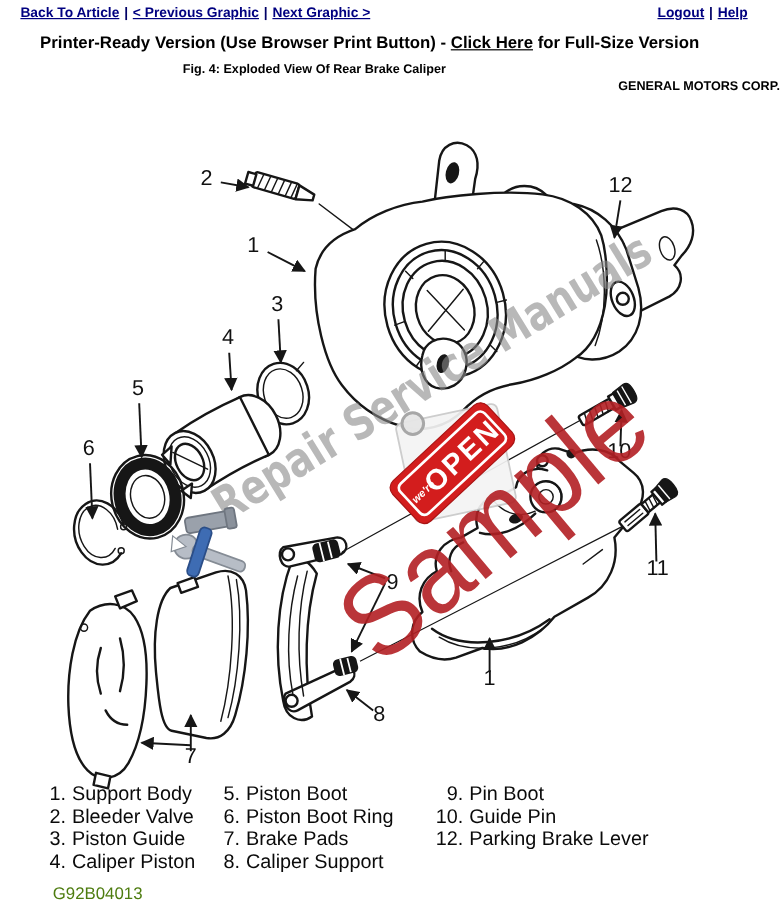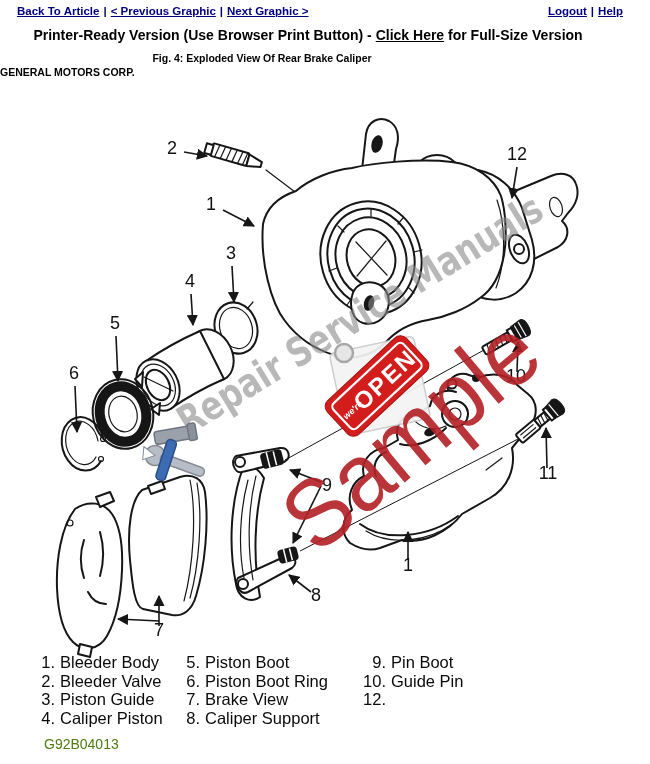--- a/index.html
+++ b/index.html
@@ -8,21 +8,21 @@
   
   .nav-row{position:absolute;top:5px;left:17px;right:27px;display:flex;
            justify-content:space-between;font:bold 11.5px "Liberation Sans",sans-serif;}
   .nav-row a{color:#000080;text-decoration:underline;cursor:pointer;}
   .sep{color:#000066;margin:0 4px;}
   .printer-row{position:absolute;top:27px;left:0;width:616px;text-align:center;
                font:bold 14px "Liberation Sans",sans-serif;color:#000;}
   .printer-row a{color:#000;text-decoration:underline;cursor:pointer;}
   .fig-caption{position:absolute;top:52px;left:0;width:524px;text-align:center;
                font:bold 10.5px "Liberation Sans",sans-serif;color:#000;}
-  .company{position:absolute;top:66px;left:0;width:650px;text-align:left;
+  .company{position:absolute;top:66px;left:0;width:650px;text-align:right;
            font:bold 10.5px "Liberation Sans",sans-serif;color:#000;}
   
   svg.diagram{position:absolute;left:0;top:0;}
   .ln{stroke:#161616;fill:none;stroke-width:2;stroke-linecap:round;stroke-linejoin:round;}
   .lnf{stroke:#161616;fill:#fff;stroke-width:2;stroke-linecap:round;stroke-linejoin:round;}
   .thin{stroke-width:1.2;}
   .arrow{stroke:#161616;fill:none;stroke-width:1.6;}
   .callout{font:18px "Liberation Sans",sans-serif;fill:#111;text-anchor:middle;}
   
   .legend{position:absolute;left:0;top:653px;width:650px;display:flex;}
@@ -251,21 +251,21 @@
 
   <div class="printer-row"><span>Printer-Ready Version (Use Browser Print Button) - </span><a>Click Here</a><span> for Full-Size Version</span></div>
 
   <div class="fig-caption">Fig. 4: Exploded View Of Rear Brake Caliper</div>
   <div class="company">GENERAL MOTORS CORP.</div>
 
   <div class="legend">
     <div class="legend-col" id="legend-col-0">
         <div class="legend-row">
           <span class="legend-num">1.</span>
-          <span class="legend-label">Bleeder Body</span>
+          <span class="legend-label">Support Body</span>
         </div>
         <div class="legend-row">
           <span class="legend-num">2.</span>
           <span class="legend-label">Bleeder Valve</span>
         </div>
         <div class="legend-row">
           <span class="legend-num">3.</span>
           <span class="legend-label">Piston Guide</span>
         </div>
         <div class="legend-row">
@@ -277,36 +277,37 @@
         <div class="legend-row">
           <span class="legend-num">5.</span>
           <span class="legend-label">Piston Boot</span>
         </div>
         <div class="legend-row">
           <span class="legend-num">6.</span>
           <span class="legend-label">Piston Boot Ring</span>
         </div>
         <div class="legend-row">
           <span class="legend-num">7.</span>
-          <span class="legend-label">Brake View</span>
+          <span class="legend-label">Brake Pads</span>
         </div>
         <div class="legend-row">
           <span class="legend-num">8.</span>
           <span class="legend-label">Caliper Support</span>
         </div>
       </div>
     <div class="legend-col" id="legend-col-2">
         <div class="legend-row">
           <span class="legend-num">9.</span>
           <span class="legend-label">Pin Boot</span>
         </div>
         <div class="legend-row">
           <span class="legend-num">10.</span>
           <span class="legend-label">Guide Pin</span>
         </div>
         <div class="legend-row">
           <span class="legend-num">12.</span>
+          <span class="legend-label">Parking Brake Lever</span>
         </div>
       </div>
   </div>
 
   <div class="doc-number">G92B04013</div>
 </div>
 
 </body></html>

